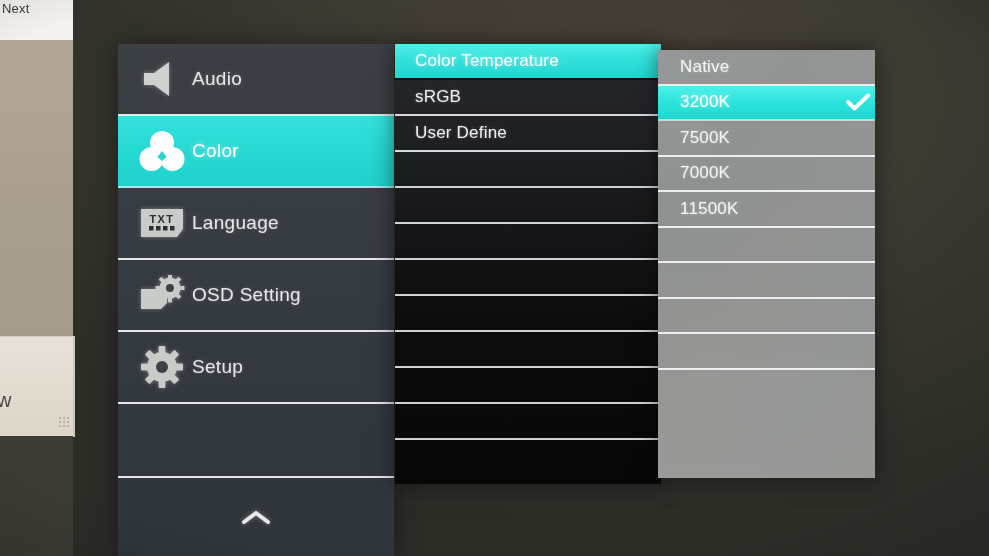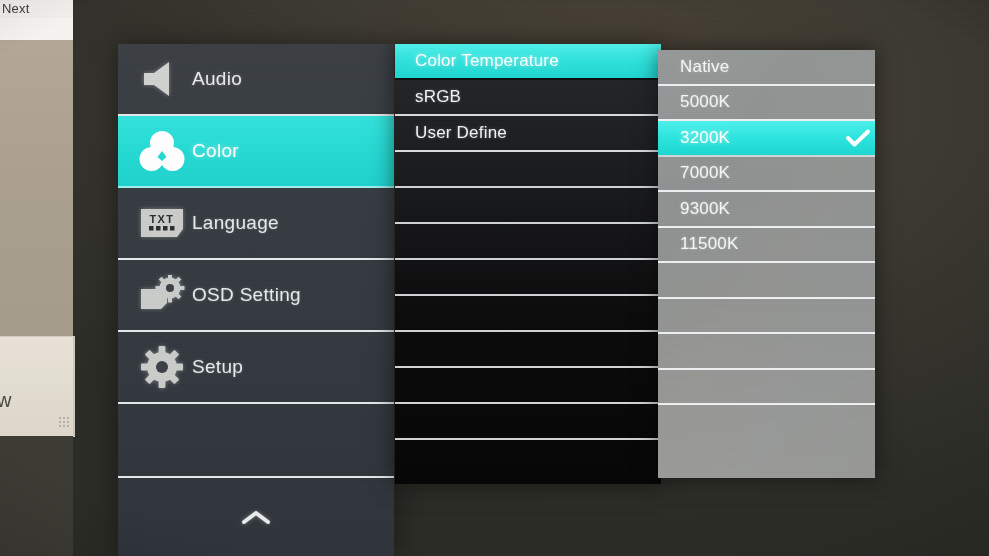--- a/index.html
+++ b/index.html
@@ -383,36 +383,33 @@
       <div class="mid-row blank"></div>
       <div class="mid-row blank"></div>
       <div class="mid-row blank"></div>
       <div class="mid-row blank last"></div>
     </div>
 
     <div id="rightcol">
       <div class="rt-row">
         <span class="rt-label">Native</span>
       </div>
-      <div class="rt-row">
-        <span class="rt-label">5000K</span>
-      </div>
       <div class="rt-row selected">
         <span class="rt-label">3200K</span>
         <span class="rt-check">
           <svg class="ico-svg" width="26" height="20" viewBox="0 0 26 20">
             <path d="M3 10 L9.5 16.5 L23 3.5" fill="none" stroke="#ffffff" stroke-width="4" stroke-linecap="round" stroke-linejoin="round"></path>
           </svg>
         </span>
       </div>
       <div class="rt-row">
+        <span class="rt-label">7500K</span>
+      </div>
+      <div class="rt-row">
         <span class="rt-label">7000K</span>
-      </div>
-      <div class="rt-row">
-        <span class="rt-label">9300K</span>
       </div>
       <div class="rt-row">
         <span class="rt-label">11500K</span>
       </div>
       <div class="rt-row"></div>
       <div class="rt-row"></div>
       <div class="rt-row"></div>
       <div class="rt-row"></div>
       <div class="rt-row last"></div>
     </div>

